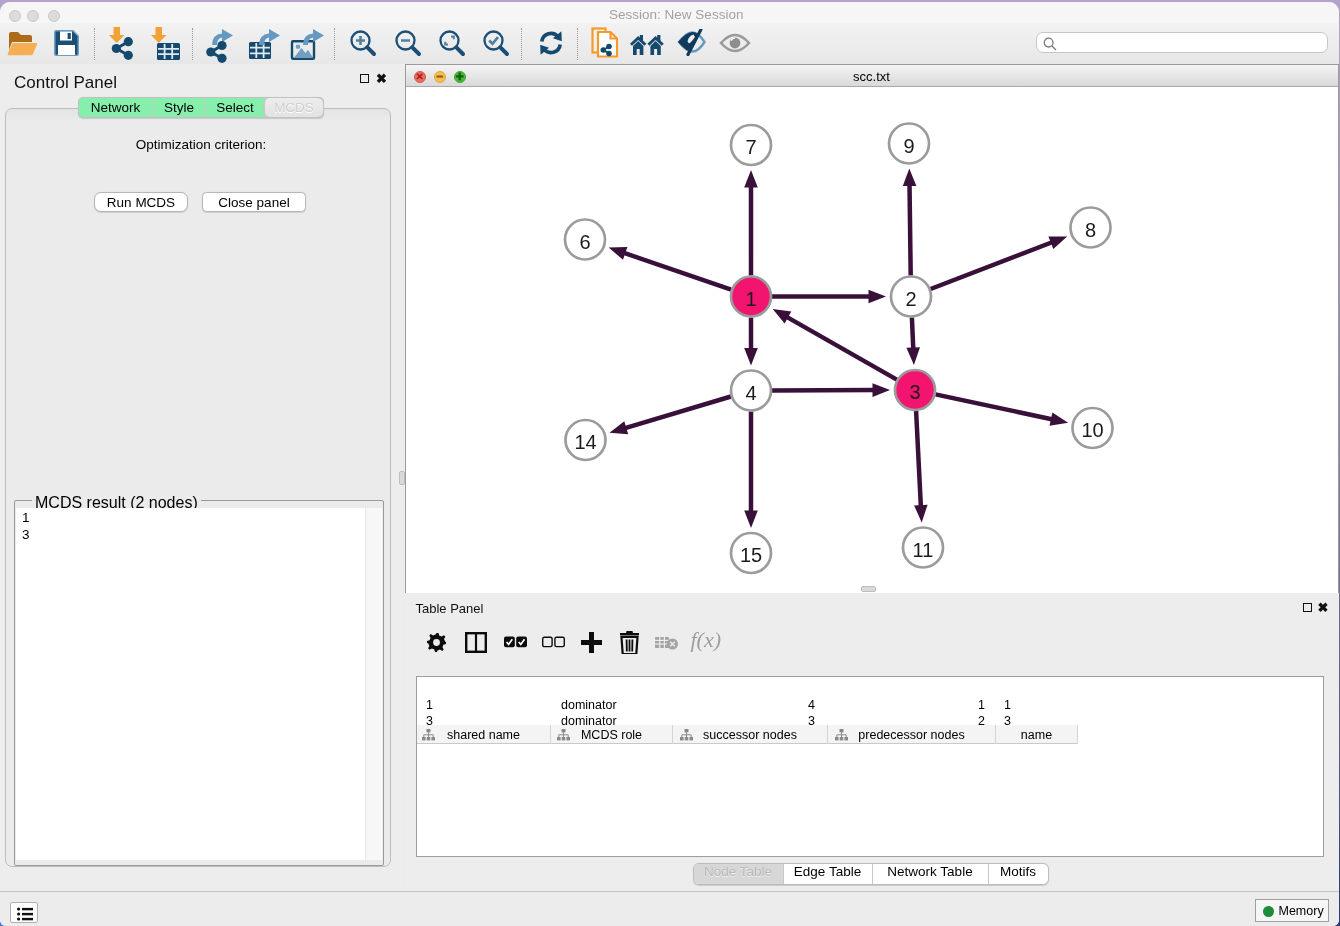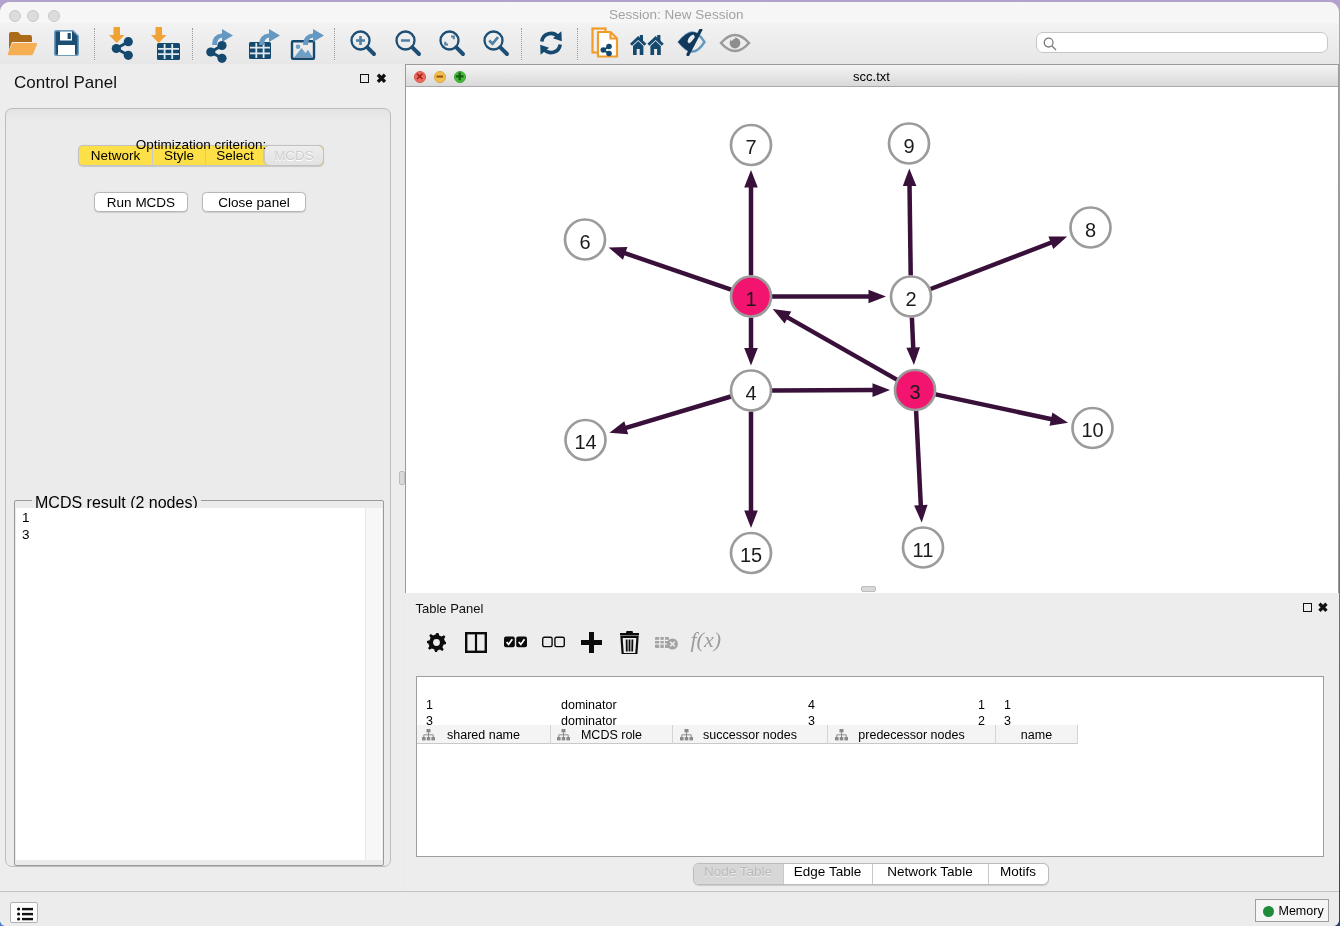--- a/index.html
+++ b/index.html
@@ -20,22 +20,22 @@
   background:linear-gradient(#f2f2f2,#e7e7e7); }
 .sep { position:absolute; top:5px; height:32px; width:0; border-left:1px dotted #9a9a9a; }
 
 #cpanel { position:absolute; left:0; top:62px; width:402px; height:829px; background:#ededed; }
 #cpanel .ptitle { position:absolute; left:14px; top:8.5px; font-size:17px; color:#111; }
 .maxbox { position:absolute; width:9px; height:9px; border:1.6px solid #111; }
 .closex { position:absolute; font-size:13px; font-weight:bold; color:#111; line-height:10px; }
 #cp-inner { position:absolute; left:5px; top:44px; width:386px; height:759px;
   background:linear-gradient(#e3e3e3,#ebebeb 12px); border:1px solid #bdbdbd; border-radius:7px; }
 #cptabs { position:absolute; left:78px; top:33px; height:21px; display:flex;
-  border:1px solid #c2c2c2; border-radius:5px; overflow:hidden; background:#fde047;
-  box-shadow:0 0.5px 1px rgba(0,0,0,.15);margin-top:48px; }
+  border:1px solid #c2c2c2; border-radius:5px; overflow:hidden; background:#86efac;
+  box-shadow:0 0.5px 1px rgba(0,0,0,.15); }
 #cptabs .tab { font-size:13.5px; color:#000; padding:2px 0 0 0; text-align:center; height:100%; }
 #cptabs .tab + .tab { border-left:1px solid #c8c8c8; }
 #cptabs .tab.dis { background:linear-gradient(#ededed,#e2e2e2); color:#cfcfcf;
   text-shadow:0 1px 0 #fff; border-radius:5px; outline:1px solid #c6c6c6; }
 .optlbl { position:absolute; left:0; top:73px; width:100%; text-align:center; font-size:13.5px; color:#000; }
 #combo { position:absolute; left:44px; top:95px; width:311px; height:21px; background:#fff;
   border:1px solid #b6b6b6; border-radius:5px; font-size:13.5px; color:#000;
   padding:2px 0 0 13px; box-shadow:0 0.5px 1px rgba(0,0,0,.1); }
 .btn { position:absolute; top:128px; height:20px; background:#fff; border:1px solid #b6b6b6;
   border-radius:4.5px; font-size:13.5px; color:#000; text-align:center; padding-top:1.5px;
@@ -255,21 +255,21 @@
     <div class="maxbox" style="left:360px; top:9.5px;"></div>
     <div class="closex" style="left:376px; top:9.5px;">✖</div>
     <div id="cp-inner"></div>
     <div id="cptabs">
       <div class="tab" style="width:73px">Network</div>
       <div class="tab" style="width:53px">Style</div>
       <div class="tab" style="width:59px">Select</div>
       <div class="tab dis" style="width:59px">MCDS</div>
     </div>
     <div class="optlbl">Optimization criterion:</div>
-    <div class="btn" style="left:94px; width:94px;">Run MCDS</div>
+    <div class="btn" style="left:94px; width:94px;border-radius:7px;">Run MCDS</div>
     <div class="btn" style="left:202px; width:104px;">Close panel</div>
     <div id="mcdsbox">
       <div class="borderbox"></div>
       <div class="gtitle">MCDS result (2 nodes)</div>
       <div class="content">1<br>3</div>
       <div class="vscroll"></div>
     </div>
   </div>
   <div id="netwin">
     <div id="nettitle">

